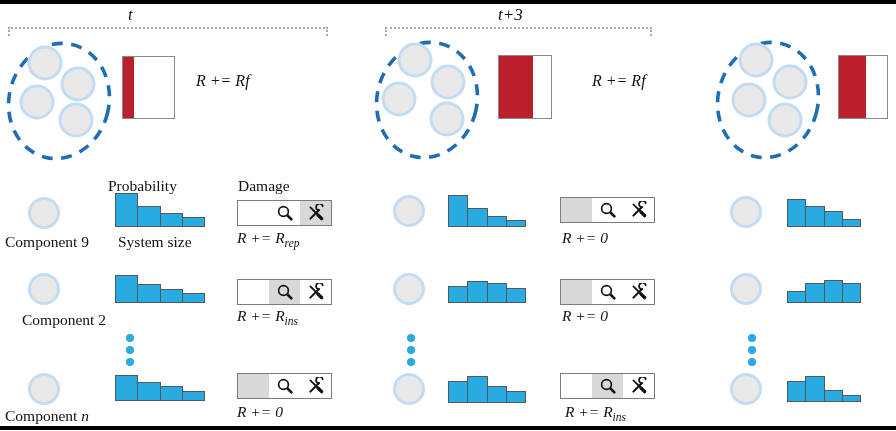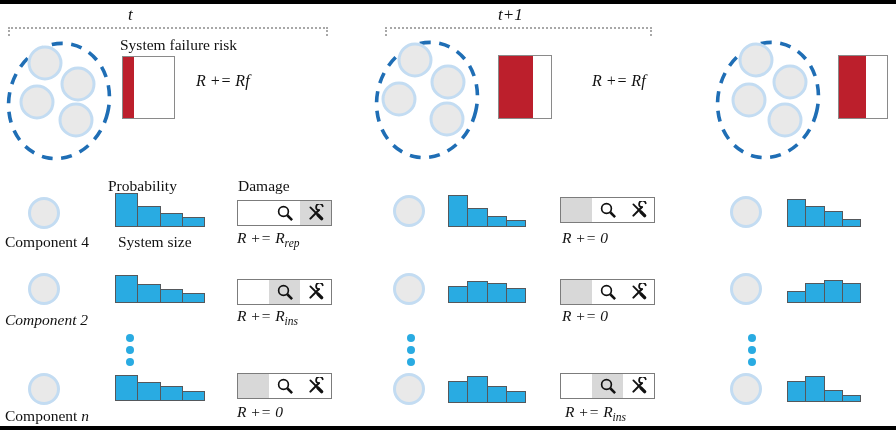--- a/index.html
+++ b/index.html
@@ -47,35 +47,34 @@
 <div class="canvas">
 
   <div class="rule" style="top:0;"></div>
   <div class="rule" style="top:426px;"></div>
 
   <div class="tlabel" style="left:128px;top:6px;">t</div>
   <div class="bracket-line" style="left:8px;top:27px;width:320px;"></div>
   <div class="bracket-tick" style="left:8px;top:27px;"></div>
   <div class="bracket-tick" style="left:326px;top:27px;"></div>
 
-  <div class="tlabel" style="left:498px;top:6px;">t+1</div>
+  <div class="tlabel" style="left:498px;top:6px;">t+3</div>
   <div class="bracket-line" style="left:385px;top:27px;width:267px;"></div>
   <div class="bracket-tick" style="left:385px;top:27px;"></div>
   <div class="bracket-tick" style="left:650px;top:27px;"></div>
 
   <svg class="cluster" style="left:2px;top:38px;" width="118" height="132">
     <g transform="rotate(13 57 63)">
       <ellipse cx="57" cy="63" rx="50" ry="58" fill="none" stroke="var(--blue)" stroke-width="3.6" stroke-dasharray="11 8.5"></ellipse>
     </g>
     <circle cx="43" cy="25" r="16" fill="var(--circle-fill)" stroke="var(--circle-stroke)" stroke-width="3"></circle>
     <circle cx="76" cy="46" r="16" fill="var(--circle-fill)" stroke="var(--circle-stroke)" stroke-width="3"></circle>
     <circle cx="35" cy="64" r="16" fill="var(--circle-fill)" stroke="var(--circle-stroke)" stroke-width="3"></circle>
     <circle cx="74" cy="82" r="16" fill="var(--circle-fill)" stroke="var(--circle-stroke)" stroke-width="3"></circle>
   </svg>
-  <div class="sys-title" style="left:120px;top:36px;">System failure risk</div>
   <div class="risk-bar" style="left:122px;top:56px;width:51px;height:61px;">
     <div class="risk-fill" style="width: 21%;"></div>
   </div>
   <div class="sys-reward" style="left:196px;top:72px;">R += Rf</div>
 
   <svg class="cluster" style="left:372px;top:38px;" width="118" height="132">
     <g transform="rotate(13 55 62)">
       <ellipse cx="55" cy="62" rx="50" ry="58" fill="none" stroke="var(--blue)" stroke-width="3.6" stroke-dasharray="11 8.5"></ellipse>
     </g>
     <circle cx="43" cy="22" r="16" fill="var(--circle-fill)" stroke="var(--circle-stroke)" stroke-width="3"></circle>
@@ -104,21 +103,21 @@
   <div class="hdr" style="left:108px;top:177px;">Probability</div>
   <div class="hdr" style="left:238px;top:177px;">Damage</div>
 
   <div class="comp-circle" style="left:28px;top:197px;"></div>
   <div class="hist" style="left:115px;top:193px;width:90px;">
       <i style="height: 32px;"></i>
       <i style="height: 19px;"></i>
       <i style="height: 12px;"></i>
       <i style="height: 8px;"></i>
     </div>
-  <div class="comp-label" style="left:5px;top:233px;"><span>Component 4</span><span class="it"></span></div>
+  <div class="comp-label" style="left:5px;top:233px;"><span>Component 9</span><span class="it"></span></div>
   <div class="comp-label" style="left:118px;top:233px;">System size</div>
   <div class="abox" style="left:237px;top:200px;">
     <div class="cell"></div>
     <div class="cell">
       <svg width="18" height="18" viewBox="0 0 24 24">
           <circle cx="10" cy="10" r="6.5" fill="none" stroke="#111" stroke-width="2.2"></circle>
           <line x1="15" y1="15" x2="21.5" y2="21.5" stroke="#111" stroke-width="3.4"></line>
         </svg>
     </div>
     <div class="cell sel">
@@ -134,21 +133,21 @@
   </div>
   <div class="reward" style="left:237px;top:229px;"><span>R += R</span><sub>rep</sub></div>
 
   <div class="comp-circle" style="left:28px;top:273px;"></div>
   <div class="hist" style="left:115px;top:269px;width:90px;">
       <i style="height: 26px;"></i>
       <i style="height: 17px;"></i>
       <i style="height: 12px;"></i>
       <i style="height: 8px;"></i>
     </div>
-  <div class="comp-label" style="left:5px;top:311px;font-style:italic;"><span>Component 2</span><span class="it"></span></div>
+  <div class="comp-label" style="left:22px;top:311px;"><span>Component 2</span><span class="it"></span></div>
   <div class="abox" style="left:237px;top:279px;">
     <div class="cell"></div>
     <div class="cell sel">
       <svg width="18" height="18" viewBox="0 0 24 24">
           <circle cx="10" cy="10" r="6.5" fill="none" stroke="#111" stroke-width="2.2"></circle>
           <line x1="15" y1="15" x2="21.5" y2="21.5" stroke="#111" stroke-width="3.4"></line>
         </svg>
     </div>
     <div class="cell">
       <svg width="18" height="18" viewBox="0 0 24 24">

